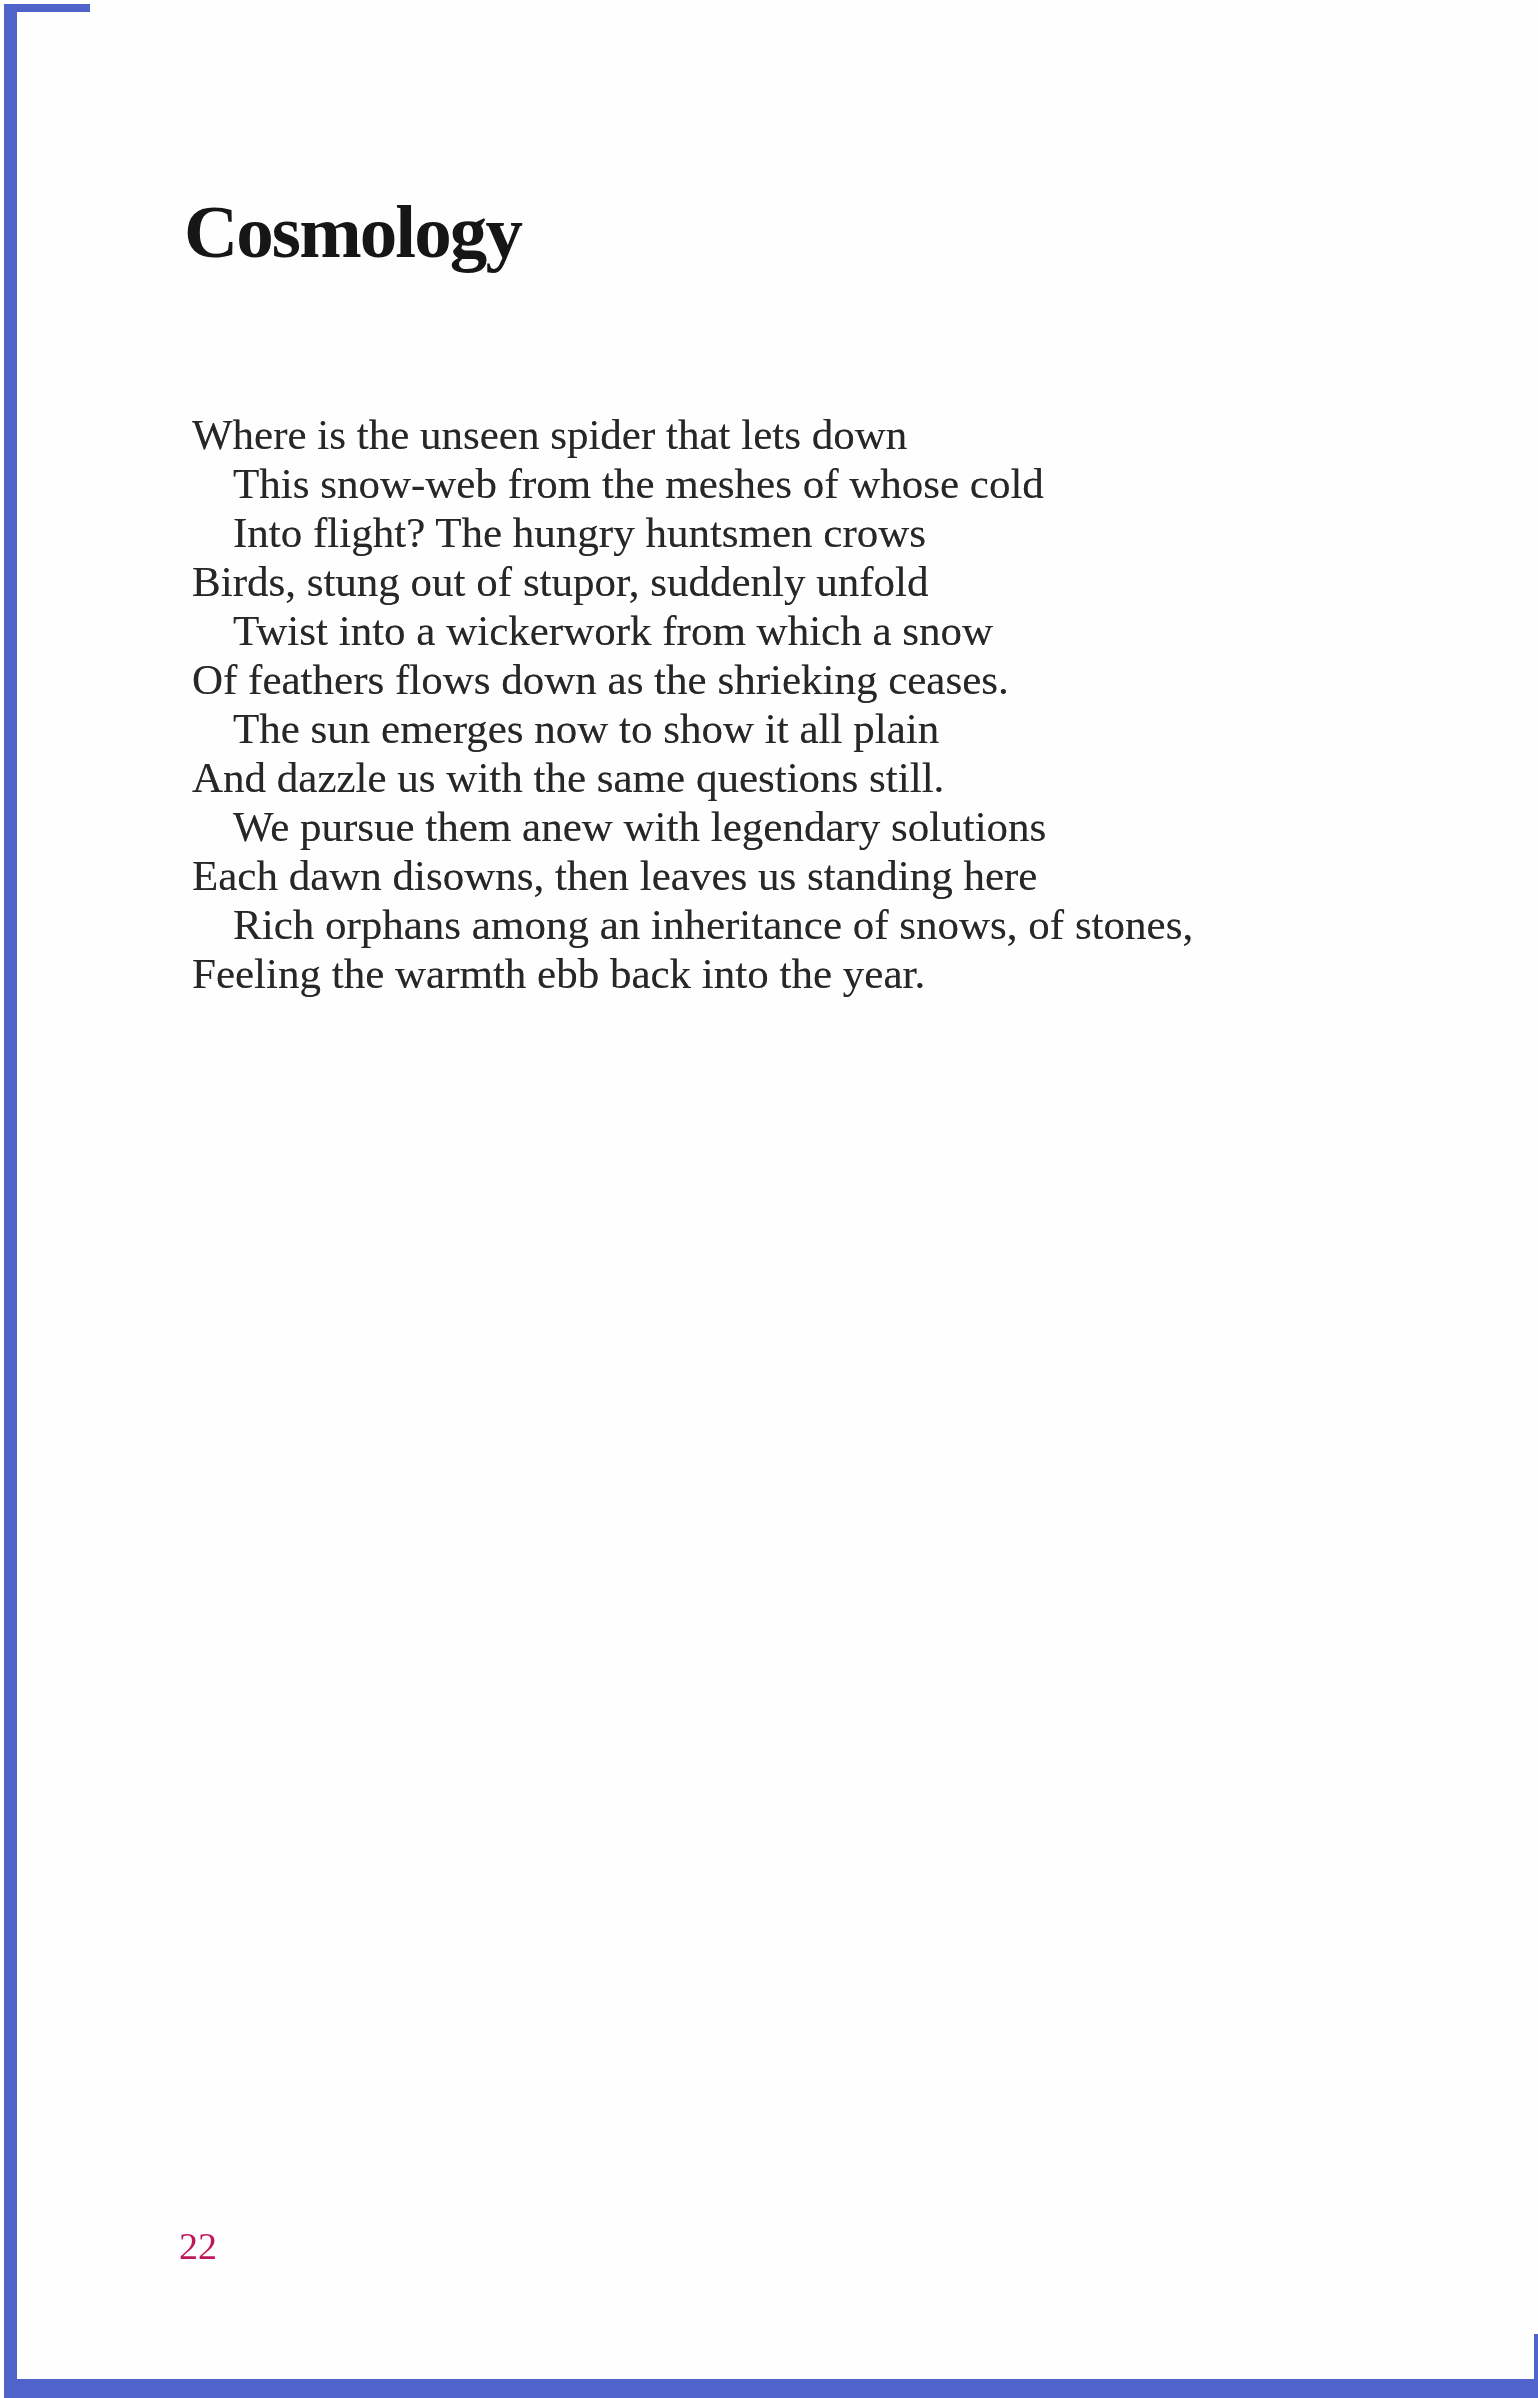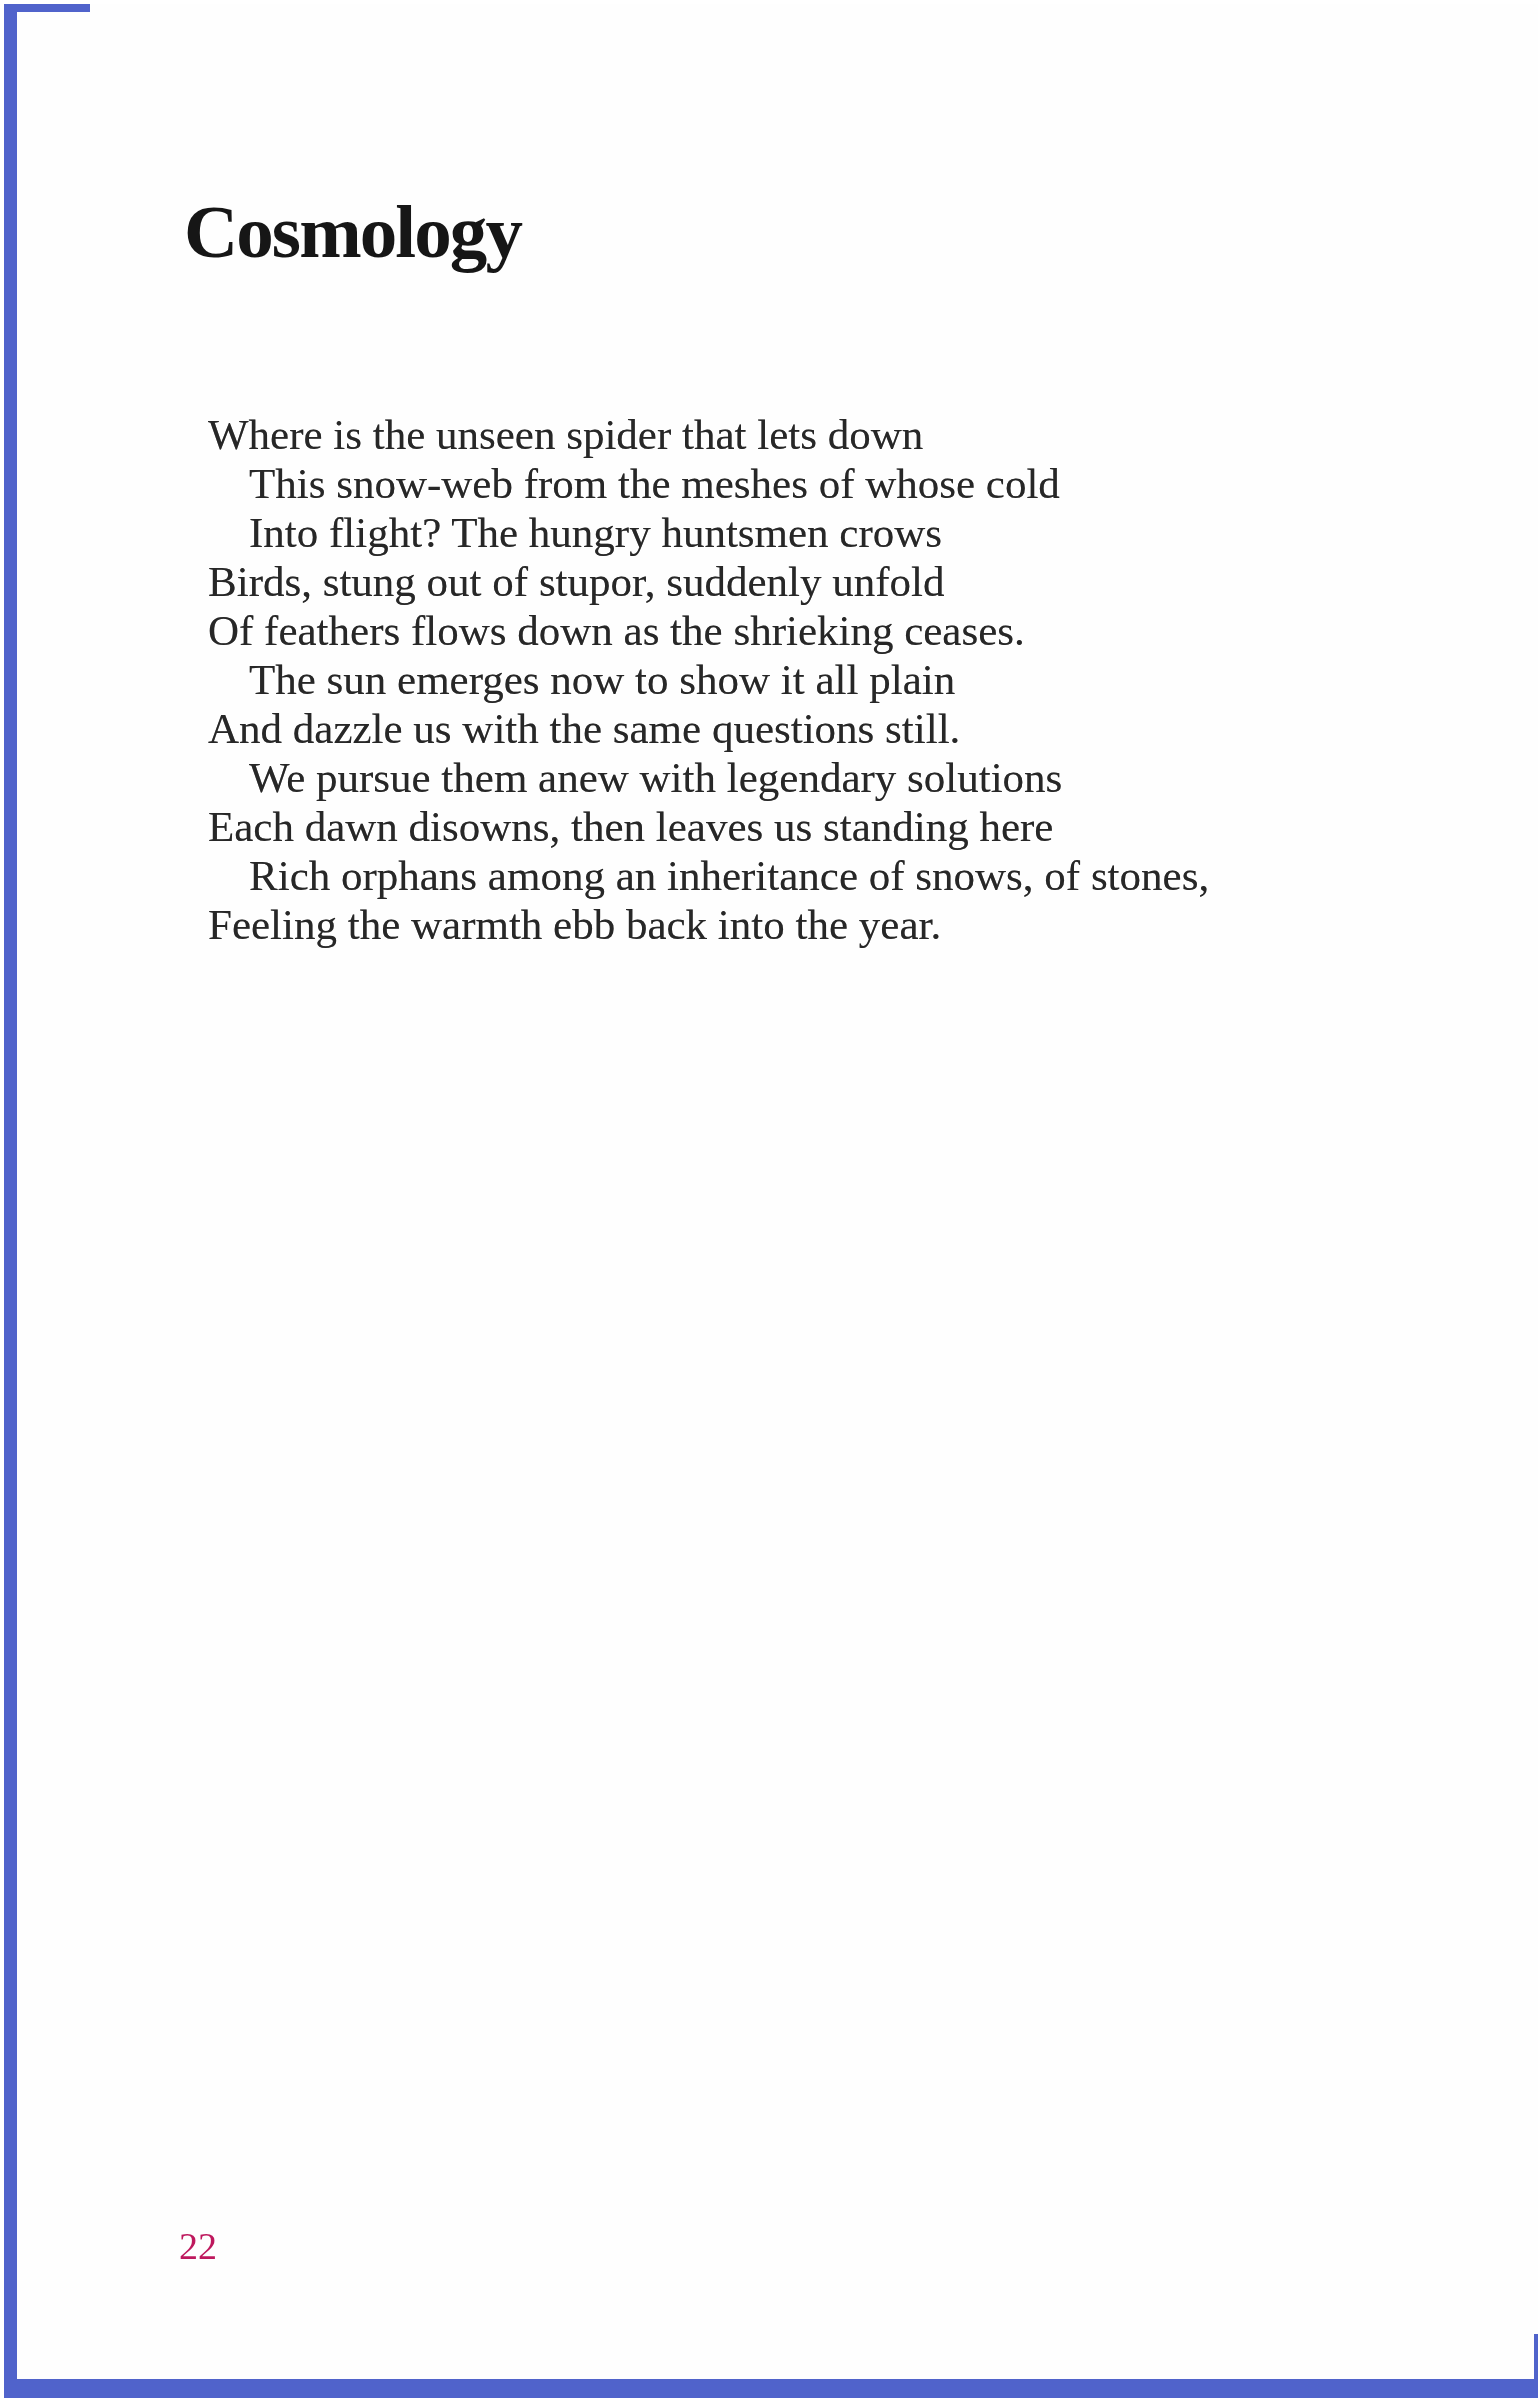--- a/index.html
+++ b/index.html
@@ -44,21 +44,20 @@
     top:398px;
     width:1181px;
     font-size:43px;
     line-height:49px;
     color:var(--ink);
     white-space:nowrap;
   }
   .poem-line{
     height:49px;
     text-shadow:0 0 0.5px rgba(20,20,20,0.45);
-    margin-left:16px;
   }
   .poem-line.indent{padding-left:45px;}
   .page-number{
     position:absolute;
     left:171px;
     top:2219px;
     font-size:38px;
     color:#be185d;
     line-height:1;
   }
@@ -68,20 +67,21 @@
 
 <div class="scan-page">
 
   <h1 class="poem-title">Cosmology</h1>
 
   <div class="poem">
       <div class="poem-line">Where is the unseen spider that lets down</div>
       <div class="poem-line indent">This snow-web from the meshes of whose cold</div>
       <div class="poem-line indent">Into flight? The hungry huntsmen crows</div>
       <div class="poem-line">Birds, stung out of stupor, suddenly unfold</div>
+      <div class="poem-line indent">Twist into a wickerwork from which a snow</div>
       <div class="poem-line">Of feathers flows down as the shrieking ceases.</div>
       <div class="poem-line indent">The sun emerges now to show it all plain</div>
       <div class="poem-line">And dazzle us with the same questions still.</div>
       <div class="poem-line indent">We pursue them anew with legendary solutions</div>
       <div class="poem-line">Each dawn disowns, then leaves us standing here</div>
       <div class="poem-line indent">Rich orphans among an inheritance of snows, of stones,</div>
       <div class="poem-line">Feeling the warmth ebb back into the year.</div>
     </div>
 
   <div class="page-number">22</div>

